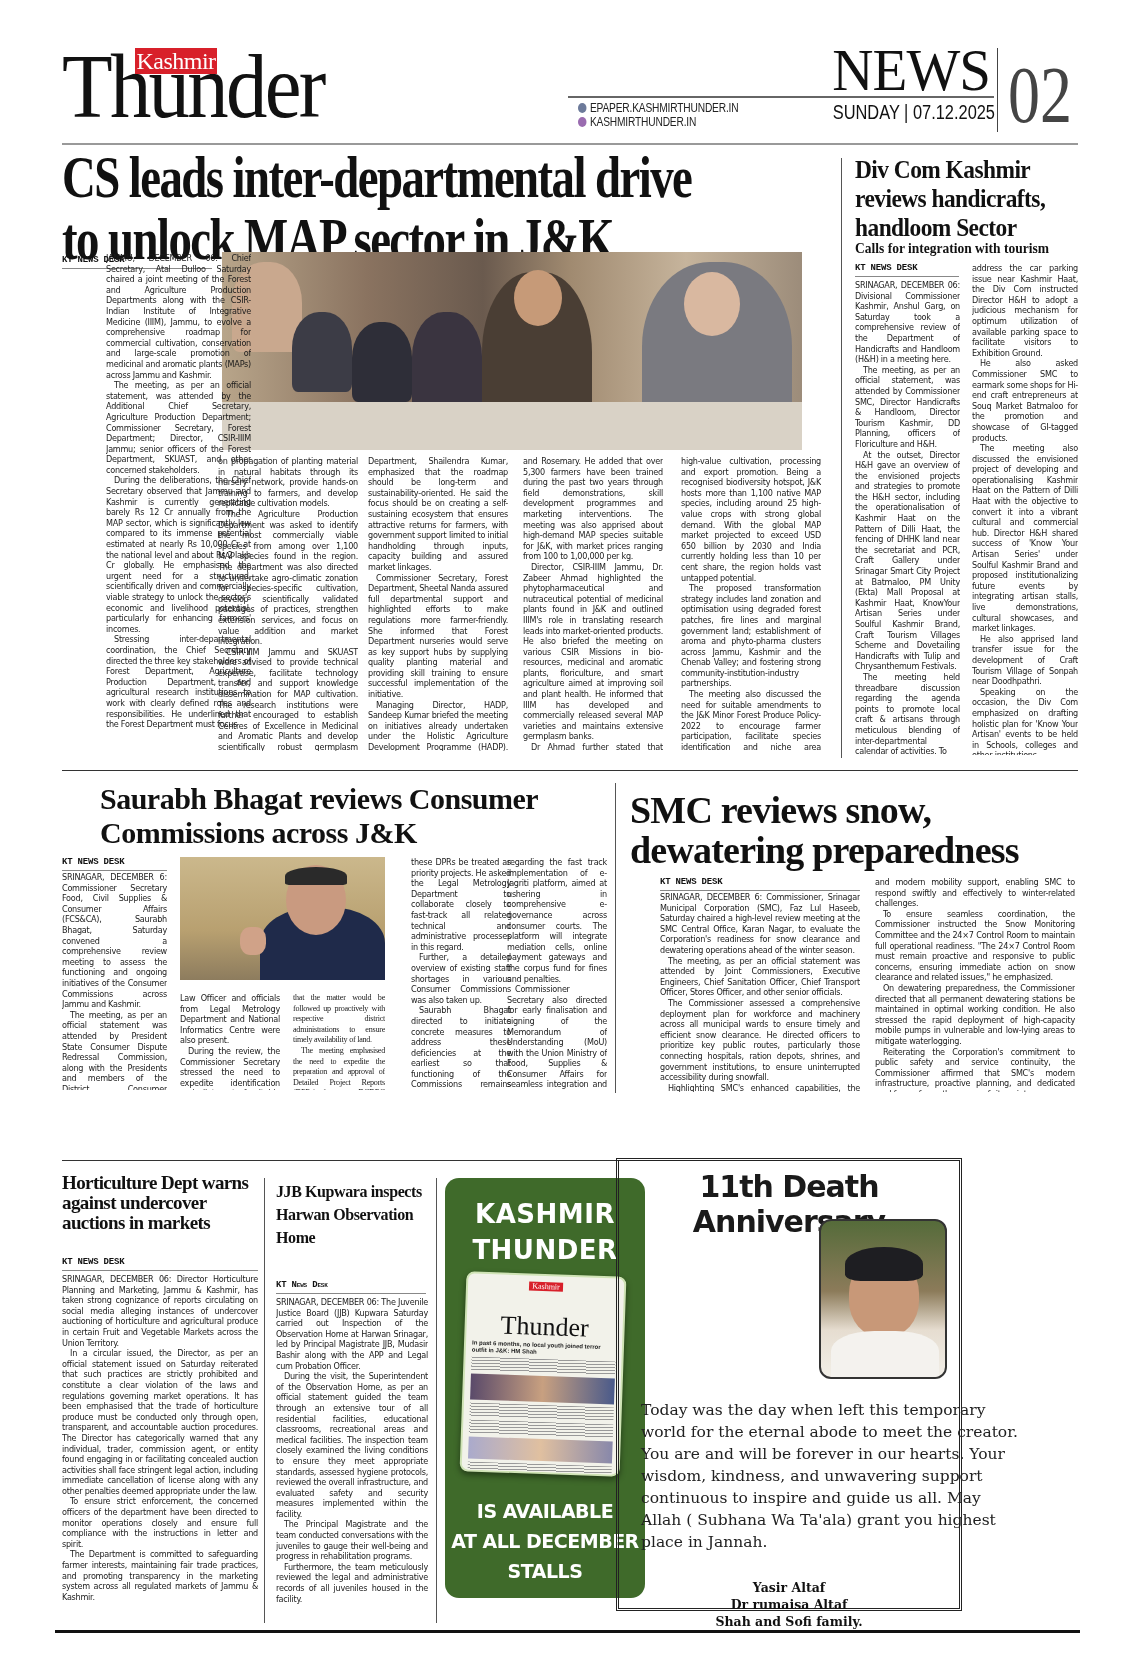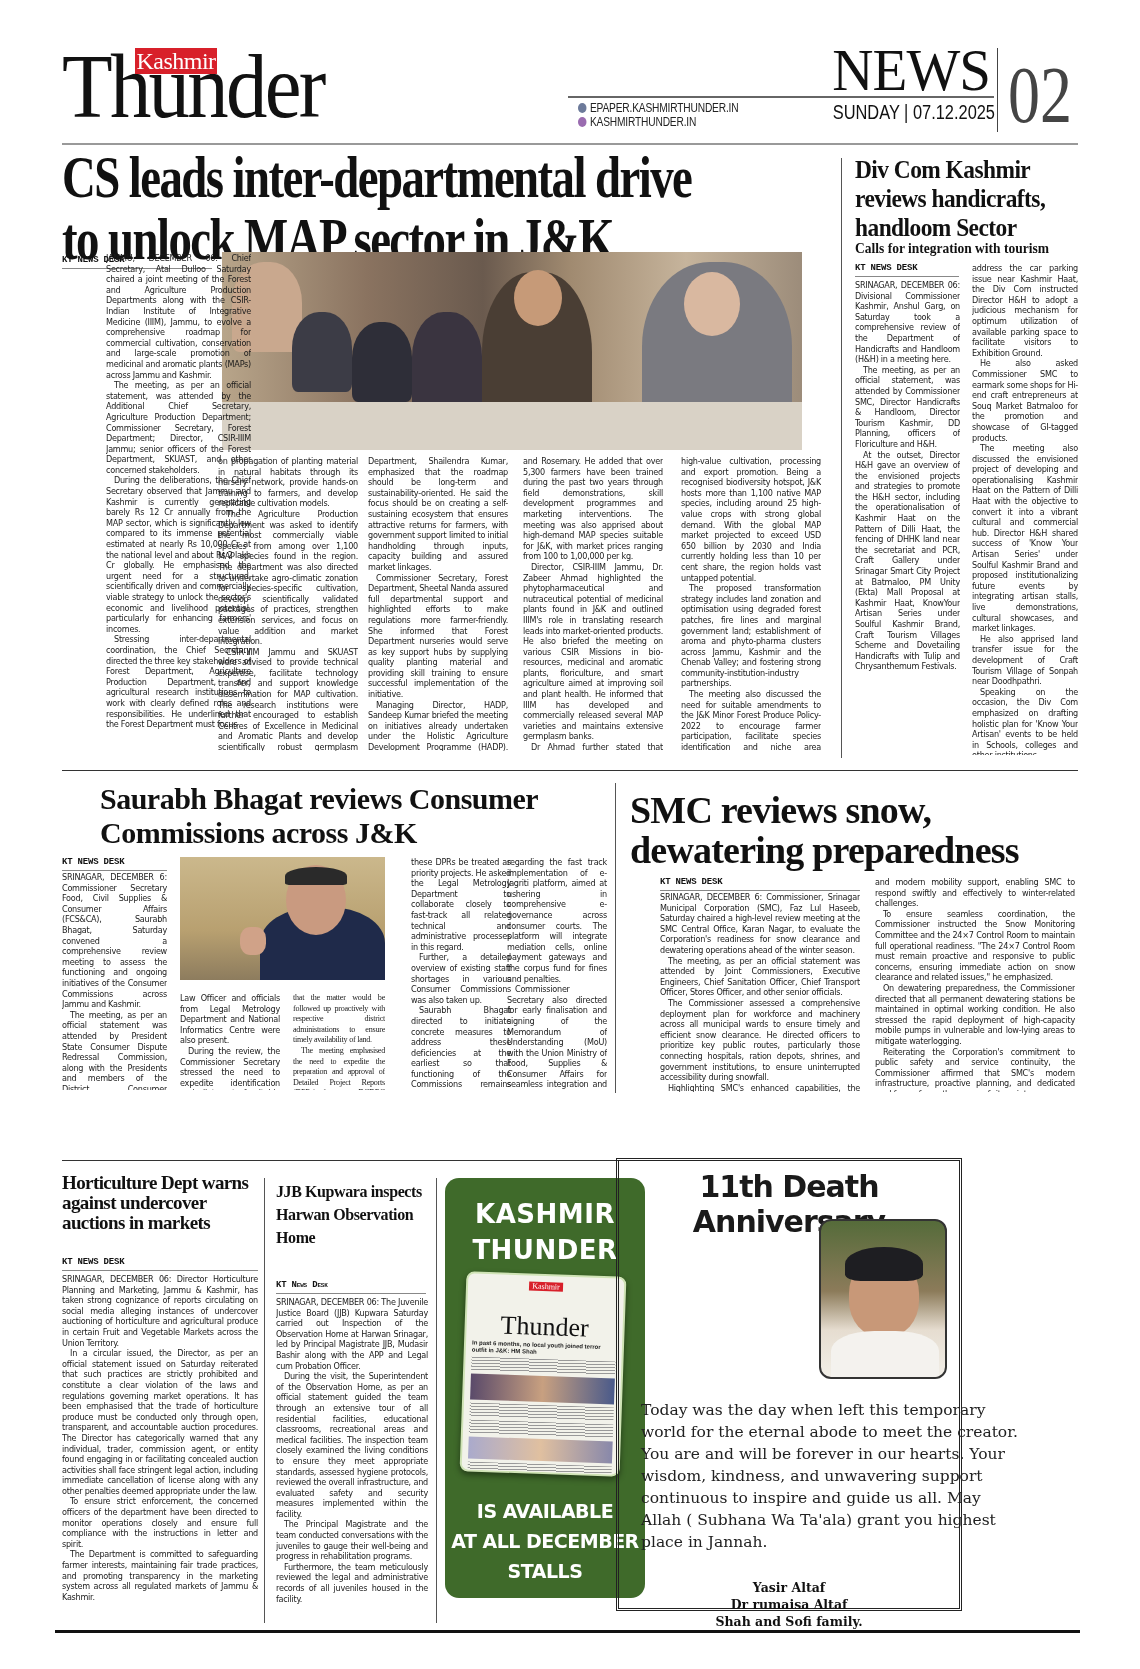--- a/index.html
+++ b/index.html
@@ -155,20 +155,21 @@
     <p>The meeting also discussed the need for suitable amendments to the J&amp;K Minor Forest Produce Policy-2022 to encourage farmer participation, facilitate species identification and niche area development, strengthen R&amp;D infrastructure, and improve market linkages across the Union Territory.</p>
 </div>
 
 <div class="abs hl-side" style="width:220px;">Div Com Kashmir reviews handicrafts, handloom Sector</div>
 <div class="abs subhl">Calls for integration with tourism</div>
 <div class="abs desk" style="left:855px; top:263px; width:104px;">KT NEWS DESK</div>
 <div class="abs col" style="left:855px; top:280px; width:105px; height:475px;">
   <p>SRINAGAR, DECEMBER 06: Divisional Commissioner Kashmir, Anshul Garg, on Saturday took a comprehensive review of the Department of Handicrafts and Handloom (H&amp;H) in a meeting here.</p>
     <p>The meeting, as per an official statement, was attended by Commissioner SMC, Director Handicrafts &amp; Handloom, Director Tourism Kashmir, DD Planning, officers of Floriculture and H&amp;H.</p>
     <p>At the outset, Director H&amp;H gave an overview of the envisioned projects and strategies to promote the H&amp;H sector, including the operationalisation of Kashmir Haat on the Pattern of Dilli Haat, the fencing of DHHK land near the secretariat and PCR, Craft Gallery under Srinagar Smart City Project at Batmaloo, PM Unity (Ekta) Mall Proposal at Kashmir Haat, KnowYour Artisan Series under Soulful Kashmir Brand, Craft Tourism Villages Scheme and Dovetailing Handicrafts with Tulip and Chrysanthemum Festivals.</p>
+    <p>The meeting held threadbare discussion regarding the agenda points to promote local craft &amp; artisans through meticulous blending of inter-departmental calendar of activities. To</p>
 </div>
 <div class="abs col" style="left:972px; top:263px; width:106px; height:492px;">
   <p>address the car parking issue near Kashmir Haat, the Div Com instructed Director H&amp;H to adopt a judicious mechanism for optimum utilization of available parking space to facilitate visitors to Exhibition Ground.</p>
     <p>He also asked Commissioner SMC to earmark some shops for Hi-end craft entrepreneurs at Souq Market Batmaloo for the promotion and showcase of GI-tagged products.</p>
     <p>The meeting also discussed the envisioned project of developing and operationalising Kashmir Haat on the Pattern of Dilli Haat with the objective to convert it into a vibrant cultural and commercial hub. Director H&amp;H shared success of 'Know Your Artisan Series' under Soulful Kashmir Brand and proposed institutionalizing future events by integrating artisan stalls, live demonstrations, cultural showcases, and market linkages.</p>
     <p>He also apprised land transfer issue for the development of Craft Tourism Village of Sonpah near Doodhpathri.</p>
     <p>Speaking on the occasion, the Div Com emphasized on drafting holistic plan for 'Know Your Artisan' events to be held in Schools, colleges and other institutions.</p>
 </div>
 
 <div class="abs hrule" style="left:62px; top:770px; width:1016px;"></div>

